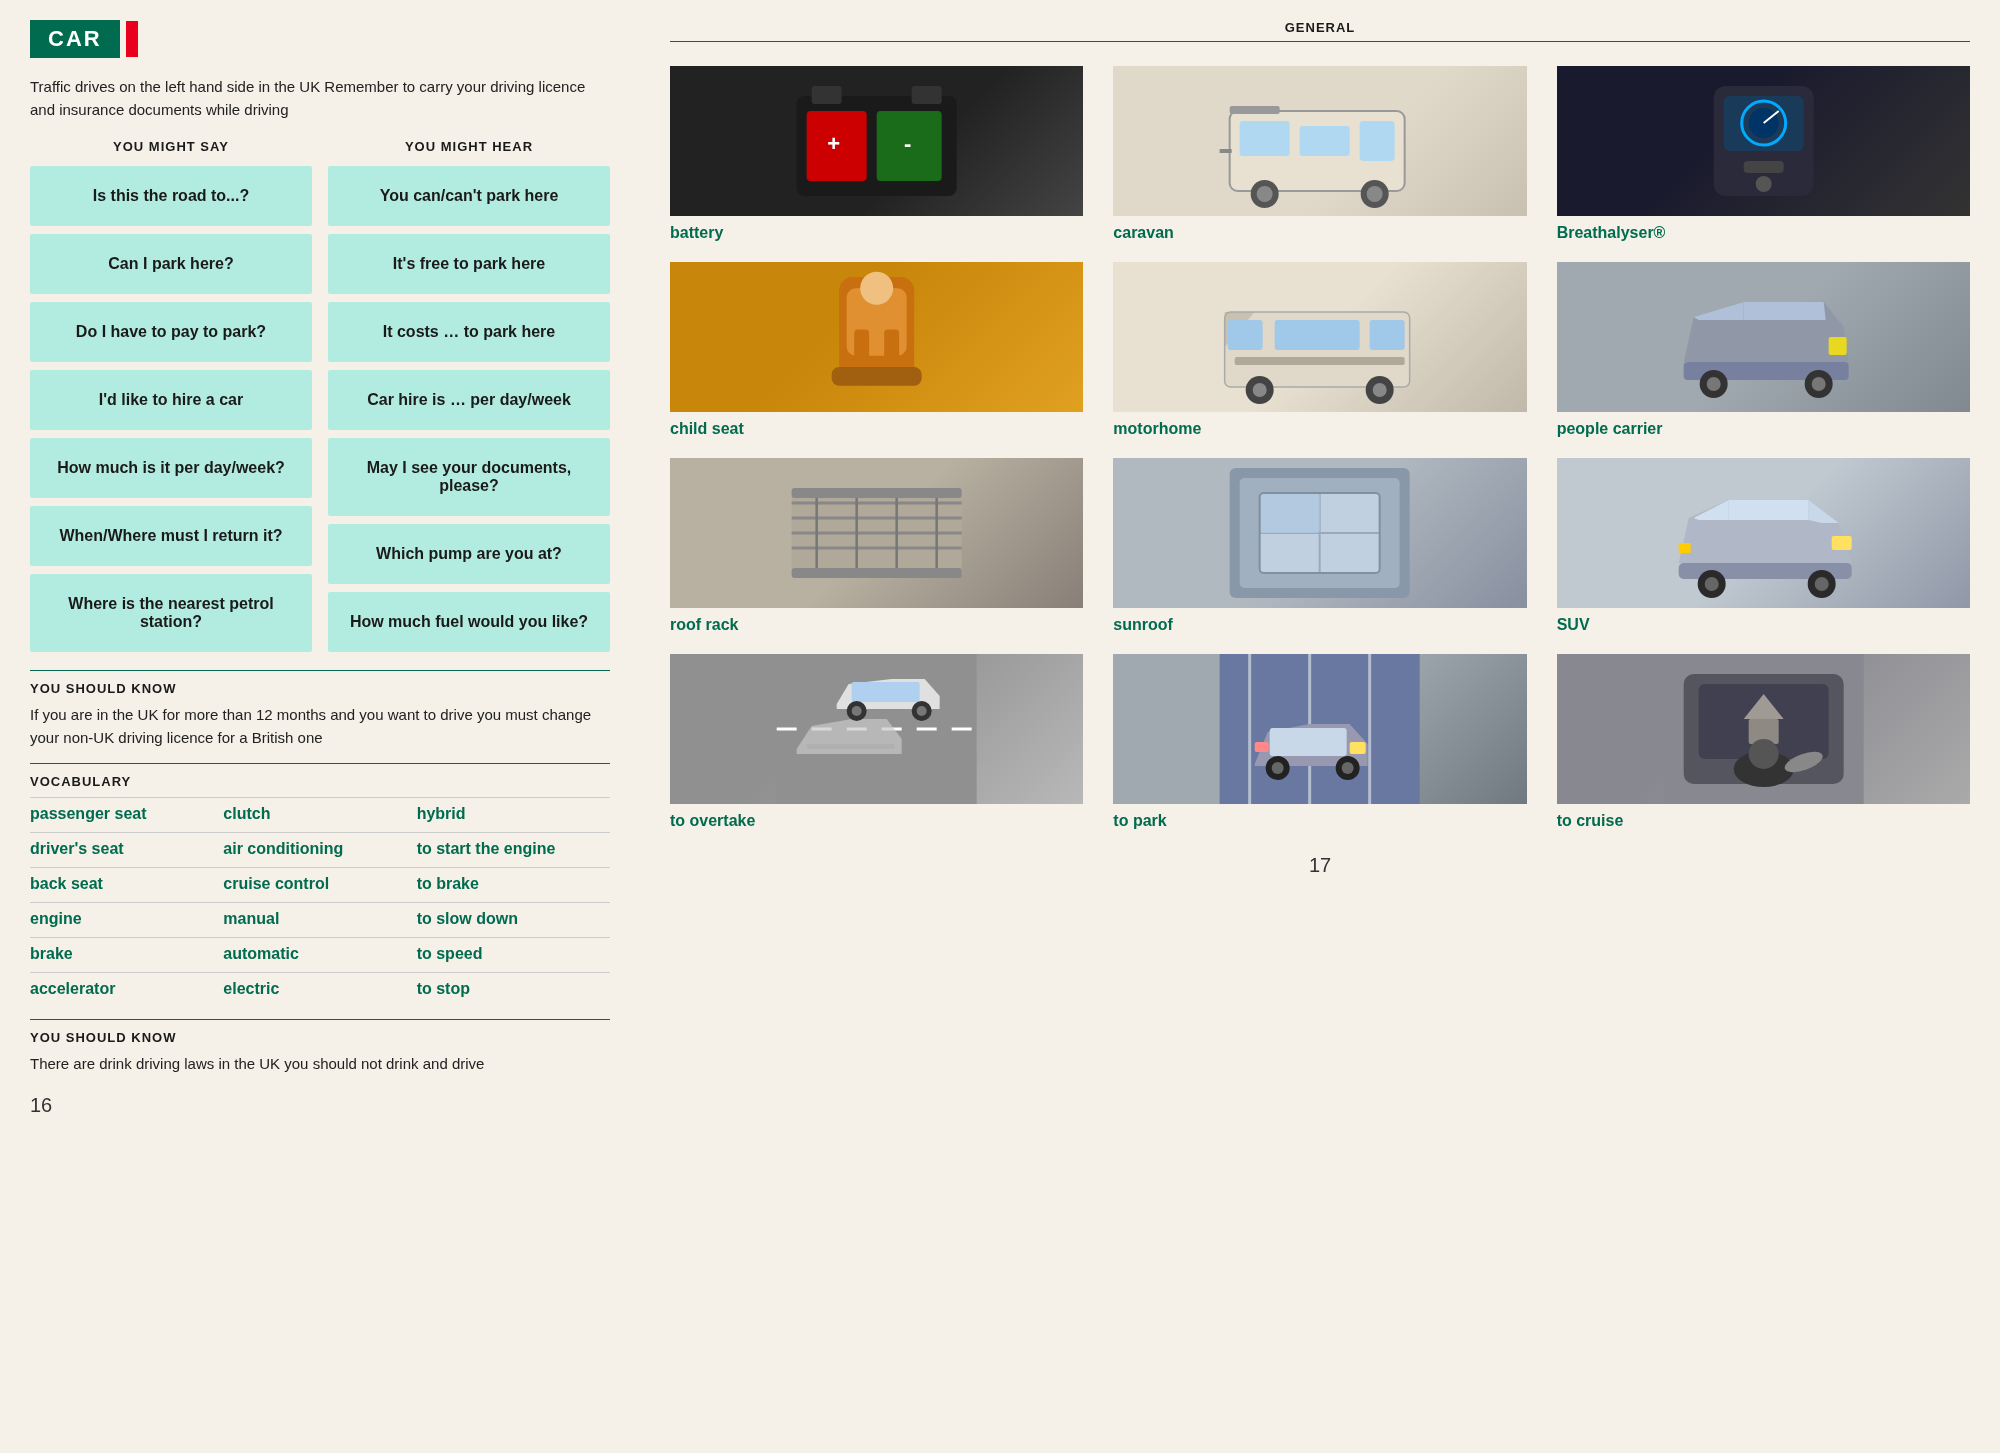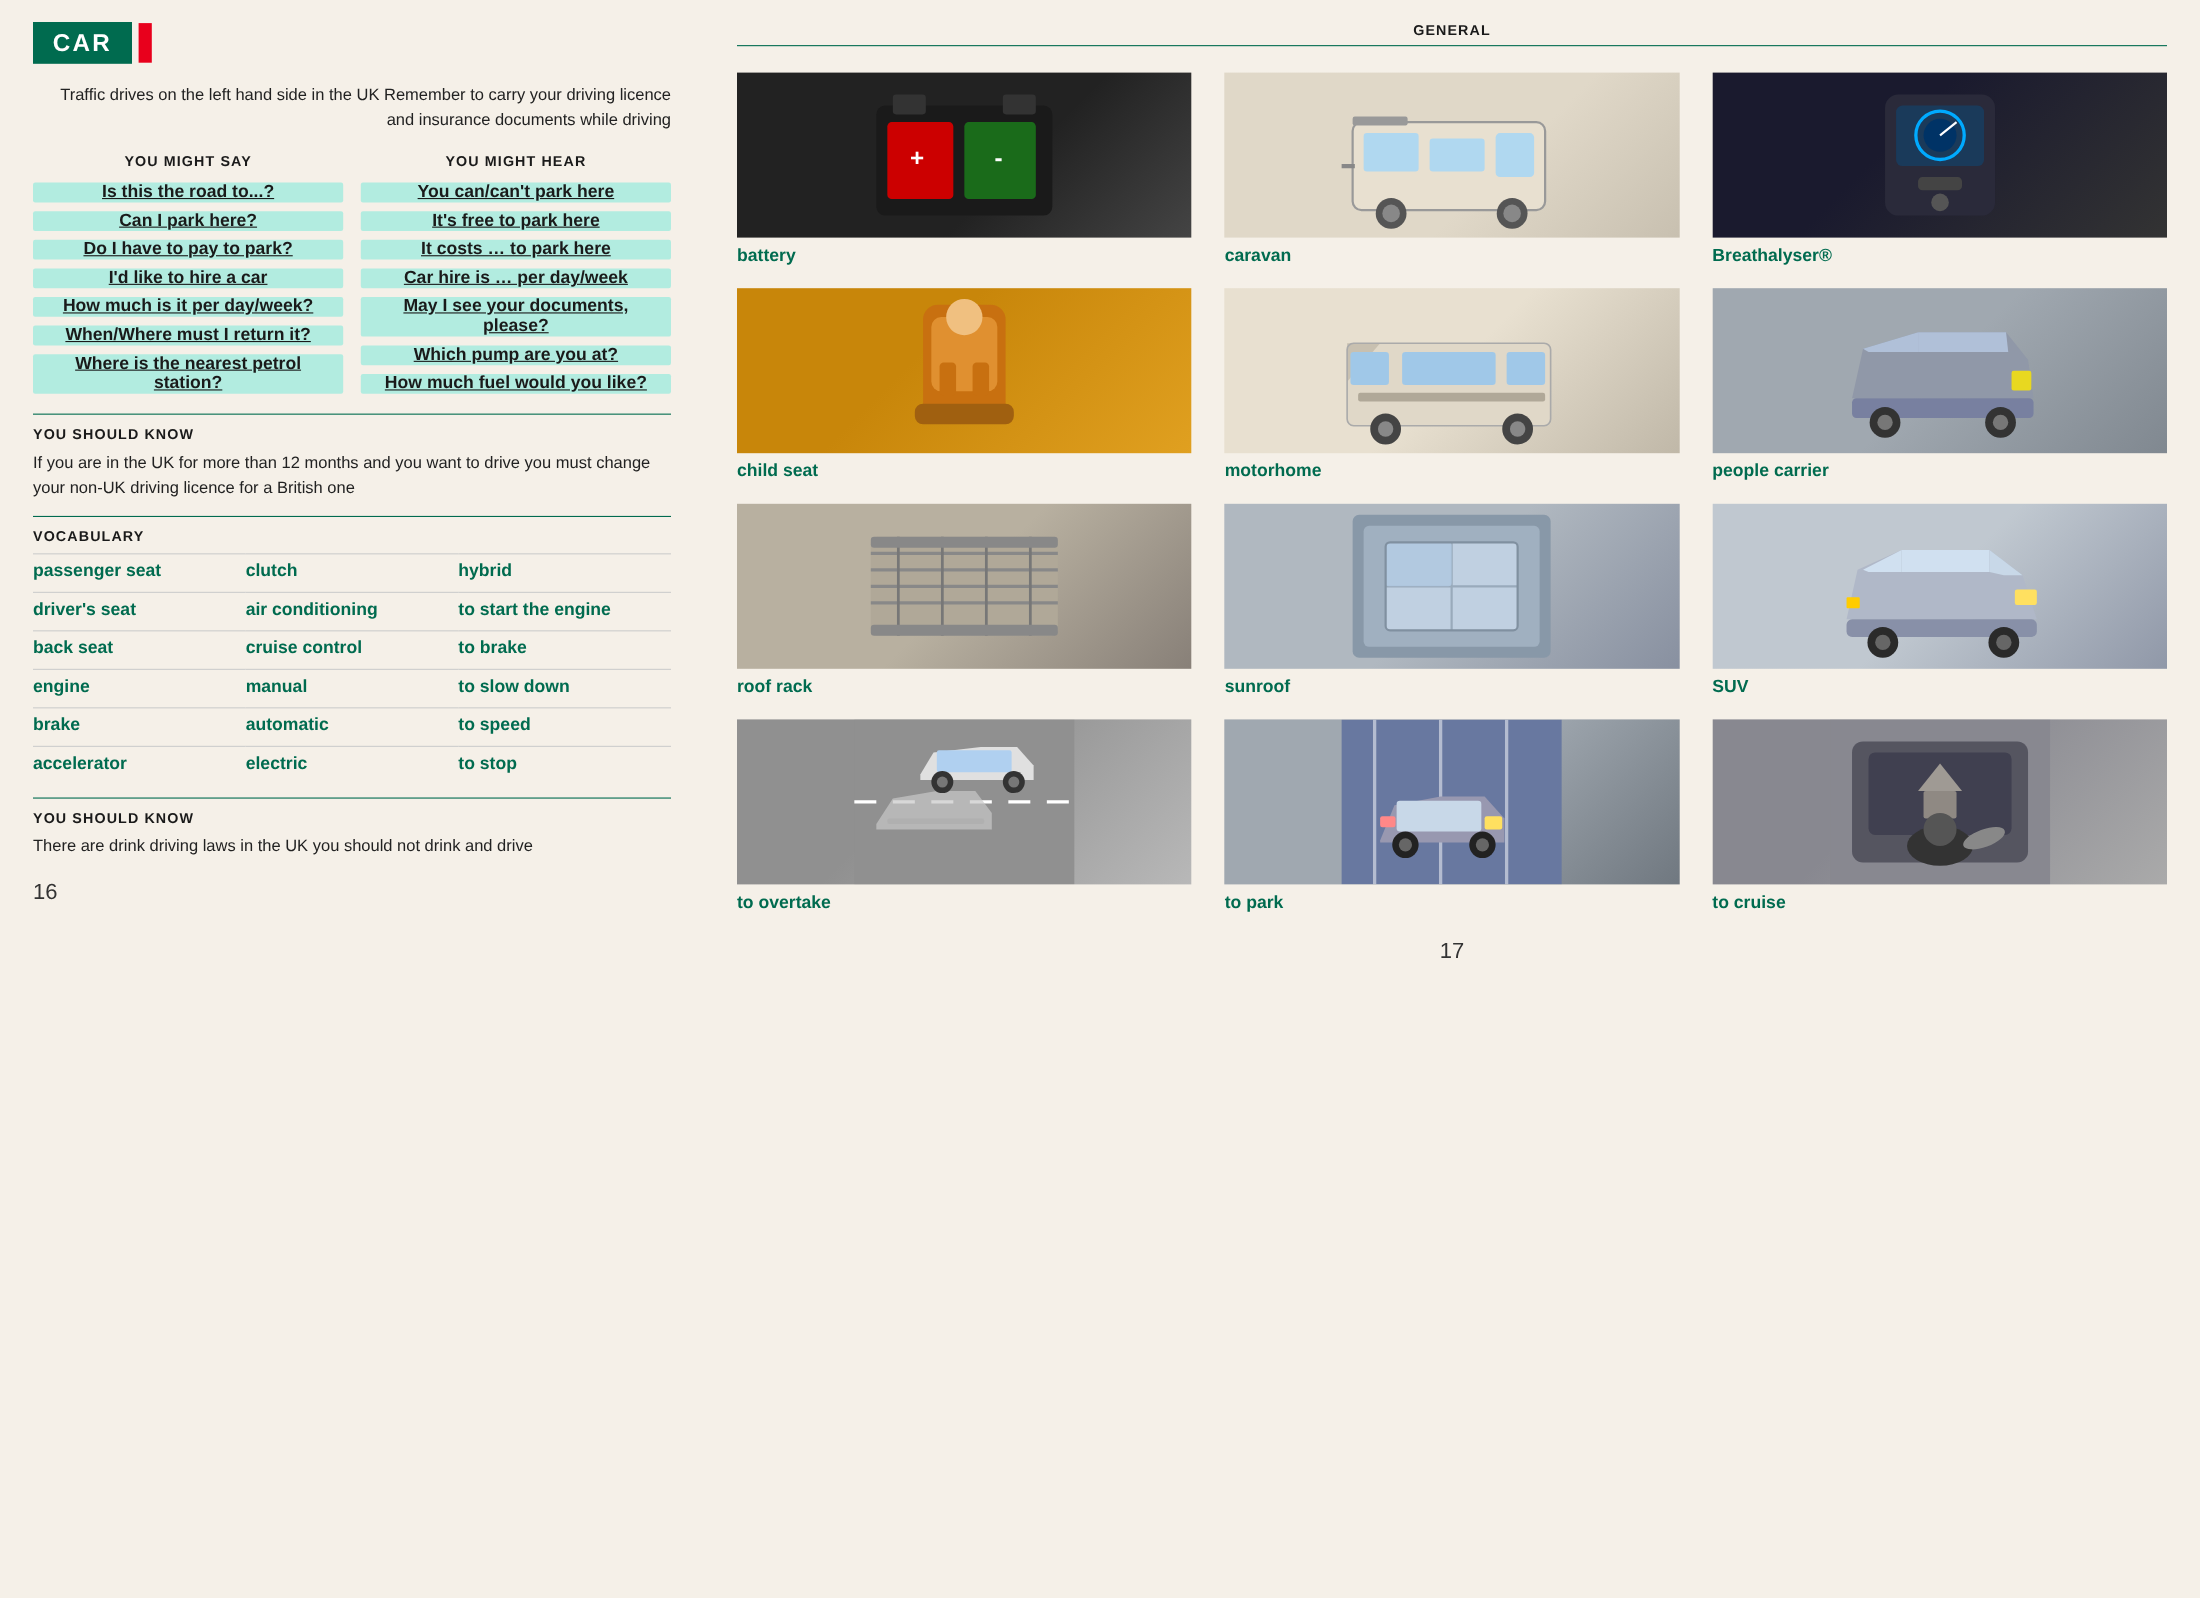--- a/index.html
+++ b/index.html
@@ -40,47 +40,45 @@
     .header-accent {
       width: 12px;
       height: 36px;
       background: #e8001c;
     }
     .intro-text {
       font-size: 15px;
       color: #222;
       margin-bottom: 18px;
       line-height: 1.5;
-      text-align: right;
     }
     
     .section-label {
       font-size: 13px;
       font-weight: bold;
       color: #1a1a1a;
       letter-spacing: 1px;
       text-transform: uppercase;
       margin-bottom: 8px;
     }
     
     .phrase-row {
       display: grid;
       grid-template-columns: 1fr 1fr;
       gap: 0 16px;
       margin-bottom: 8px;
     }
     .phrase-item {
       background: #b2ece0;
-      padding: 0 12px;
+      padding: 21px 12px;
       font-size: 16px;
       font-weight: bold;
       color: #1a1a1a;
       border-radius: 2px;
       margin-bottom: 4px;
-      text-decoration: underline;
     }
     .phrase-item.tall {
       
     }
     .phrase-col {
       display: flex;
       flex-direction: column;
       gap: 4px;
       text-align: center;
     }

